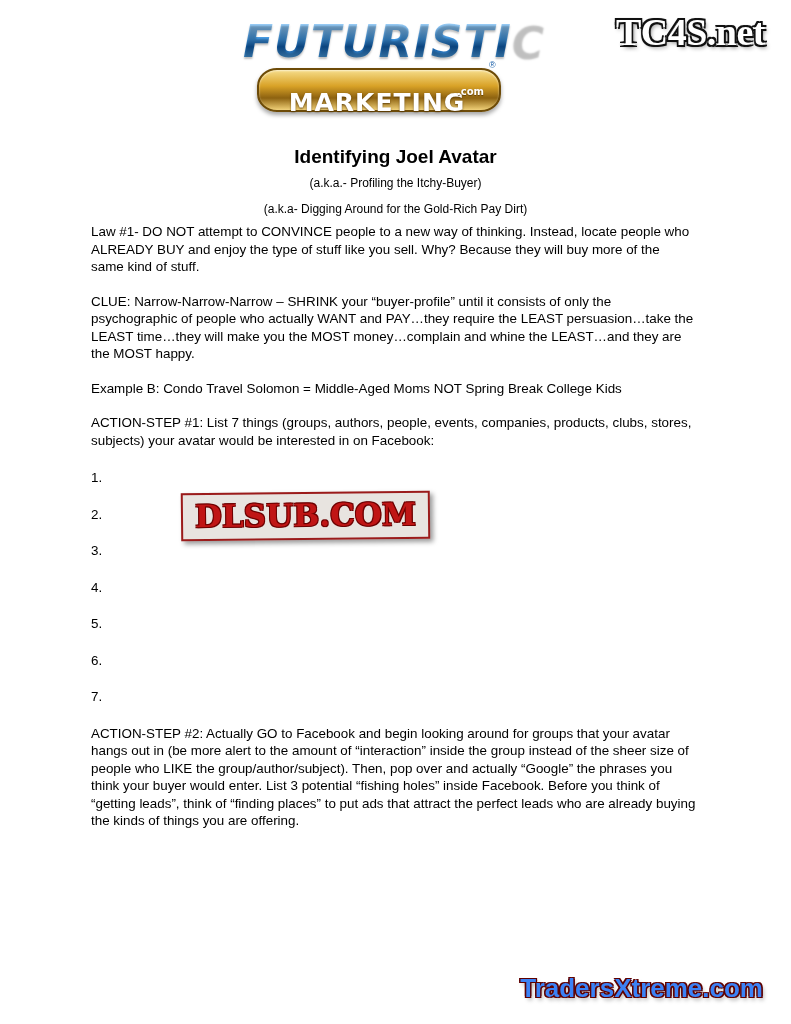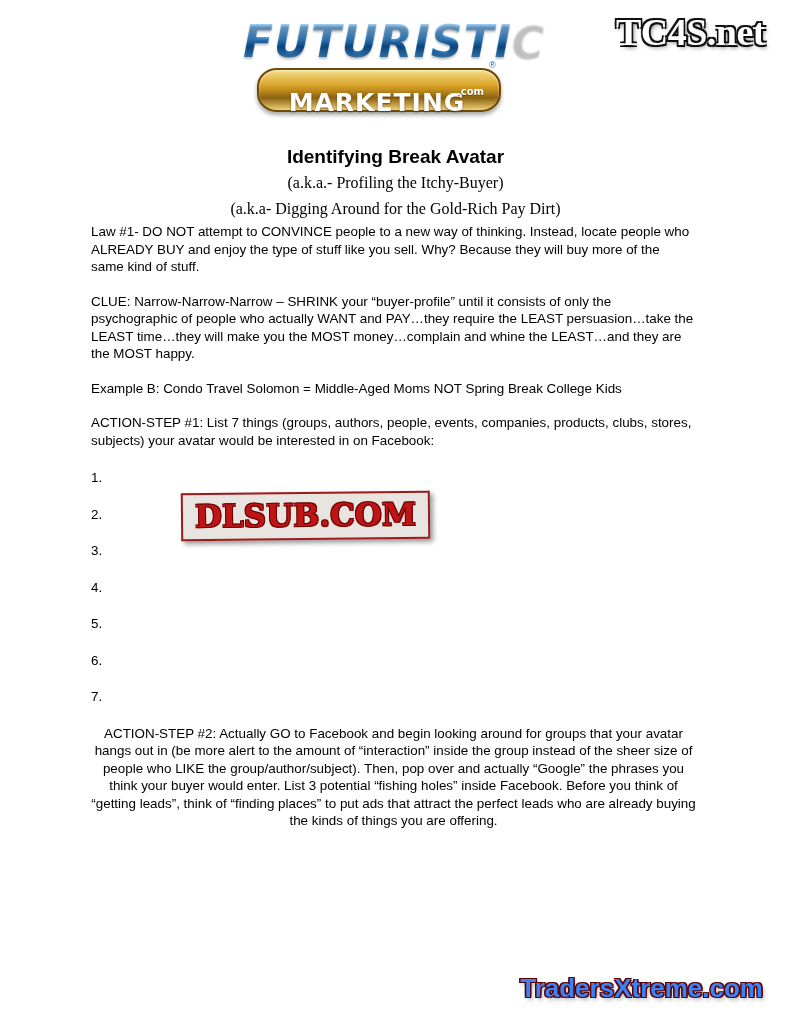--- a/index.html
+++ b/index.html
@@ -133,43 +133,43 @@
     margin-top: 14px;
     text-align: center;
   }
   .title-main {
     font-family: "Liberation Sans", sans-serif;
     font-weight: bold;
     font-size: 19px;
     line-height: 26px;
   }
   .title-sub {
-    font-family: Liberation Serif, serif;
-    font-size: 16px;
+    font-family: Liberation Sans, sans-serif;
+    font-size: 12px;
     line-height: 26px;
   }
 
   
   .content {
     position: relative;
     margin: 1px 95px 0 91px;
   }
   .para {
     font-size: 13.4px;
     line-height: 17.5px;
     margin: 0 0 17px 0;
     text-align: left;
   }
   .list-item {
     font-size: 13.4px;
     line-height: 17.5px;
     margin: 0 0 19px 0;
   }
   .list-block { margin-top: 20px; }
-  .para-last { margin-bottom: 0; text-align: center; }
+  .para-last { margin-bottom: 0; }
 
   
   .watermark-dlsub {
     position: absolute;
     left: 181px;
     top: 492px;
     padding: 3px 12px 5px 12px;
     background: #e8e4e0;
     border: 2px solid #9b1b1b;
     box-shadow: 3px 3px 5px rgba(0,0,0,.4);
@@ -213,21 +213,21 @@
       <div class="logo-tm">®</div>
       <div class="logo-plate"></div>
       <div class="logo-bottom">MARKETING</div>
       <div class="logo-dotcom">.com</div>
     </div>
 
     <div class="watermark-tc4s">TC4S.net</div>
   </div>
 
   <div class="titles">
-    <div class="title-main">Identifying Break Avatar</div>
+    <div class="title-main">Identifying Joel Avatar</div>
     <div class="title-sub">(a.k.a.- Profiling the Itchy-Buyer)</div>
     <div class="title-sub">(a.k.a- Digging Around for the Gold-Rich Pay Dirt)</div>
   </div>
 
   <div class="content">
     <p class="para">Law #1- DO NOT attempt to CONVINCE people to a new way of thinking. Instead, locate people who ALREADY BUY and enjoy the type of stuff like you sell. Why? Because they will buy more of the same kind of stuff.</p>
     <p class="para">CLUE: Narrow-Narrow-Narrow – SHRINK your “buyer-profile” until it consists of only the psychographic of people who actually WANT and PAY…they require the LEAST persuasion…take the LEAST time…they will make you the MOST money…complain and whine the LEAST…and they are the MOST happy.</p>
     <p class="para">Example B: Condo Travel Solomon = Middle-Aged Moms NOT Spring Break College Kids</p>
     <p class="para">ACTION-STEP #1: List 7 things (groups, authors, people, events, companies, products, clubs, stores, subjects) your avatar would be interested in on Facebook:</p>
 

